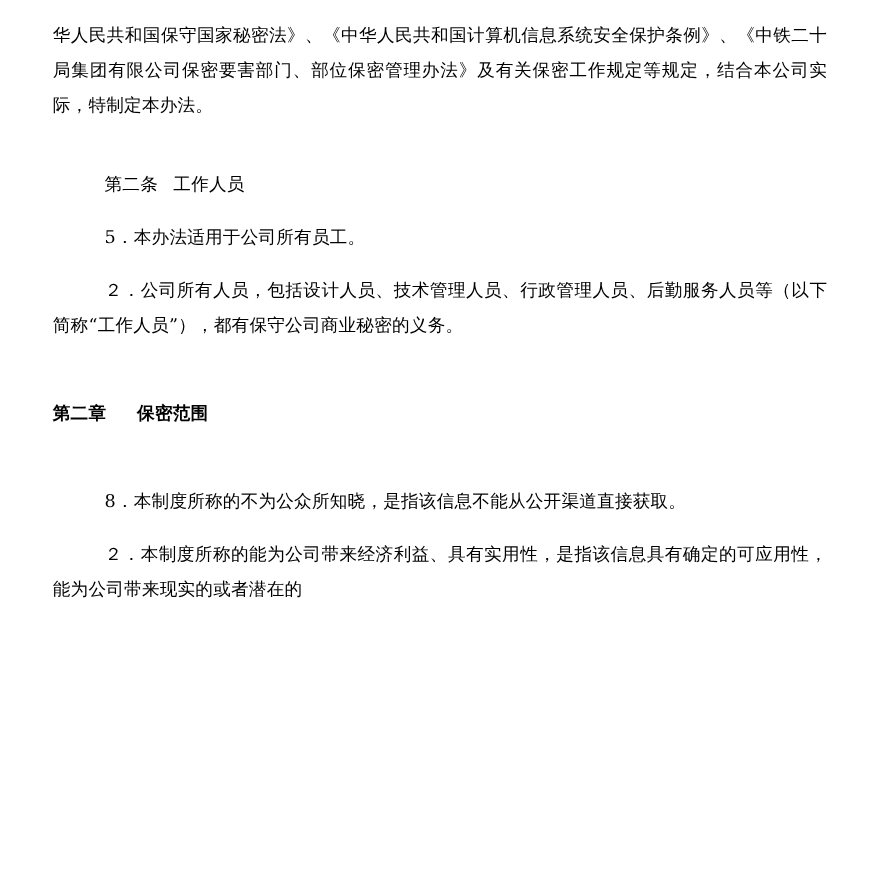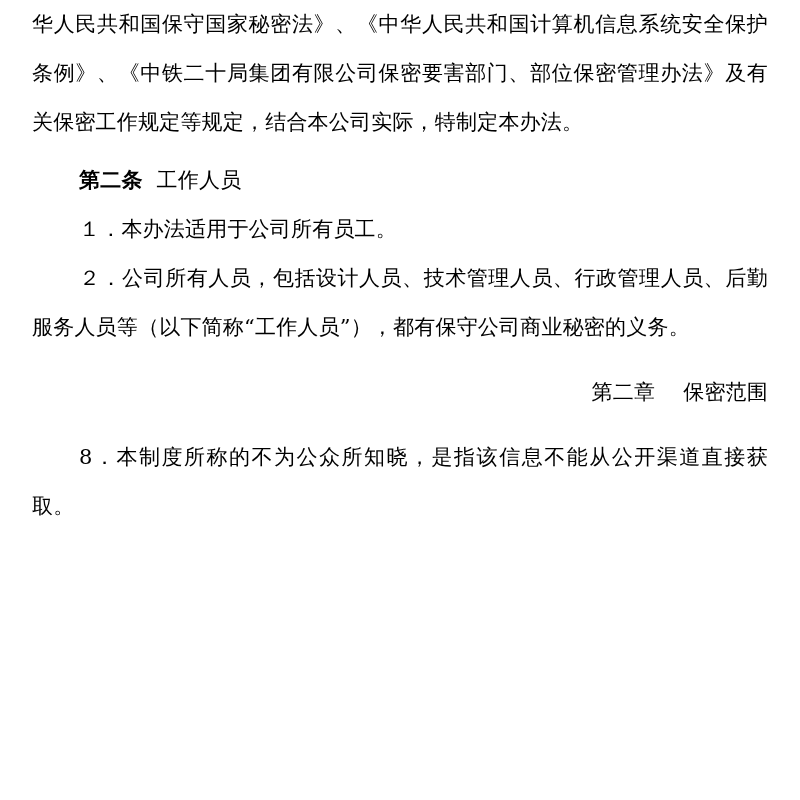--- a/index.html
+++ b/index.html
@@ -18,40 +18,41 @@
     position: relative;
     width: 800px;
     height: 800px;
     box-sizing: border-box;
     padding: 0 32px;
   }
   .doc-body {
     padding-top: 0px;
   }
   .para {
-    font-size: 21px;
-    line-height: 49px;
+    font-size: 16px;
+    line-height: 32px;
     letter-spacing: 0.2px;
     text-align: justify;
     text-justify: inter-ideograph;
-    margin: 0;
+    margin: 16px;
     white-space: pre-wrap;
   }
   .para.indent {
     text-indent: 47px;
   }
   .para.hang-first {
     text-indent: 0;
   }
   .para.center {
-    text-align: right;
+    text-align: left;
     text-indent: 0;
+    font-weight: bold;
   }
   .clause {
-    font-weight: bold;
+    font-weight: normal;
   }
   .spacer-sm { height: 8px; }
   .spacer-md { height: 16px; }
   .heading-gap {
     display: inline-block;
     width: 28px;
   }
   .clause-gap {
     display: inline-block;
     width: 14px;
@@ -62,28 +63,29 @@
 
 <div class="page">
   <div class="doc-body">
 
     <p class="para hang-first">华人民共和国保守国家秘密法》、《中华人民共和国计算机信息系统安全保护条例》、《中铁二十局集团有限公司保密要害部门、部位保密管理办法》及有关保密工作规定等规定，结合本公司实际，特制定本办法。</p>
 
     <div class="spacer-sm"></div>
 
     <p class="para indent"><span class="clause">第二条</span><span class="clause-gap"></span><span>工作人员</span></p>
 
-    <p class="para indent">１．本办法适用于公司所有员工。</p>
+    <p class="para indent">5．本办法适用于公司所有员工。</p>
 
     <p class="para indent">２．公司所有人员，包括设计人员、技术管理人员、行政管理人员、后勤服务人员等（以下简称“工作人员”），都有保守公司商业秘密的义务。</p>
 
     <div class="spacer-md"></div>
 
     <p class="para center"><span>第二章</span><span class="heading-gap"></span><span>保密范围</span></p>
 
     <div class="spacer-md"></div>
 
 
     <p class="para indent">8．本制度所称的不为公众所知晓，是指该信息不能从公开渠道直接获取。</p>
 
+    <p class="para indent">２．本制度所称的能为公司带来经济利益、具有实用性，是指该信息具有确定的可应用性，能为公司带来现实的或者潜在的</p>
 
   </div>
 </div>
 
 </body></html>

